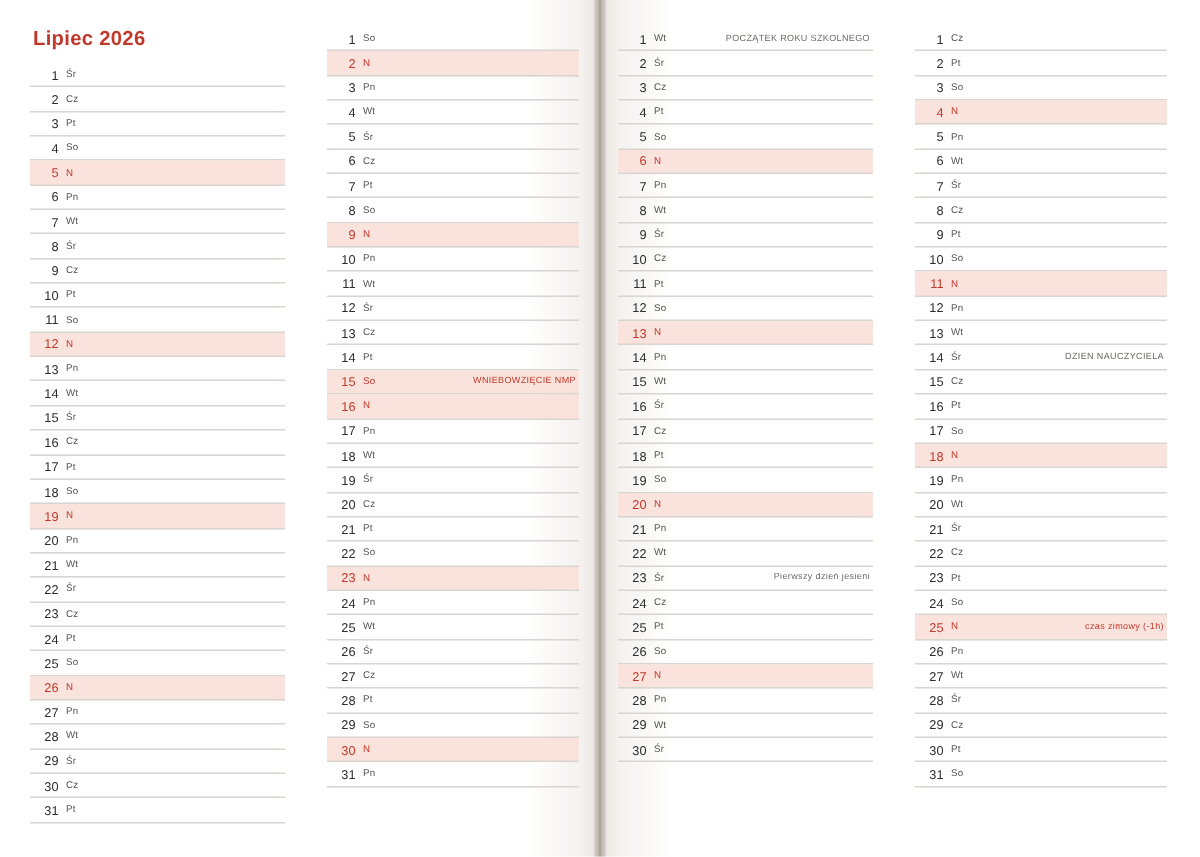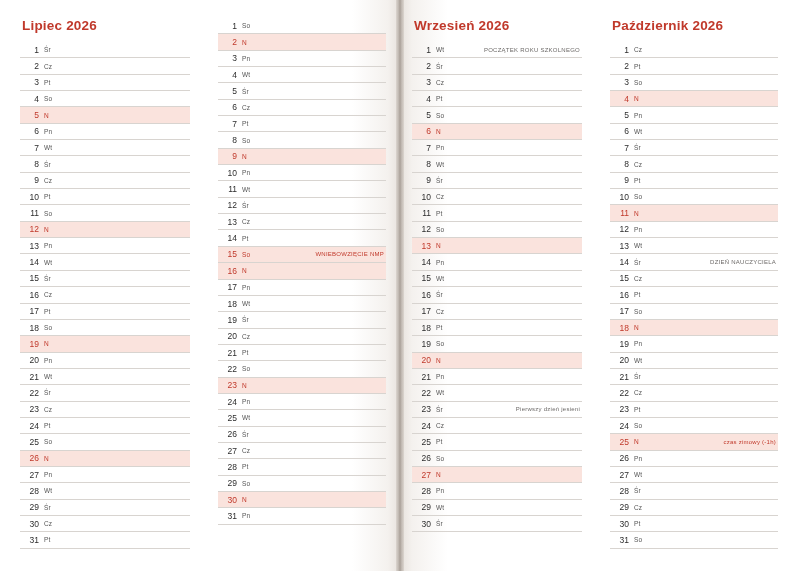--- a/index.html
+++ b/index.html
@@ -443,21 +443,20 @@
             <span class="note"></span>
           </li>
         </ul>
     </div>
   </div>
 
   <div class="spine"></div>
 
   <div class="page page-right">
     <div class="month first">
-      <div class="month-title">Wrzesień 2026</div>
       <ul class="days">
           <li class="day">
             <span class="num">1</span>
             <span class="dow">Wt</span>
             <span class="note">POCZĄTEK ROKU SZKOLNEGO</span>
           </li>
           <li class="day">
             <span class="num">2</span>
             <span class="dow">Śr</span>
             <span class="note"></span>
@@ -599,21 +598,20 @@
           </li>
           <li class="day">
             <span class="num">30</span>
             <span class="dow">Śr</span>
             <span class="note"></span>
           </li>
           <li class="day empty"></li>
         </ul>
     </div>
     <div class="month second">
-      <div class="month-title">Październik 2026</div>
       <ul class="days">
           <li class="day">
             <span class="num">1</span>
             <span class="dow">Cz</span>
             <span class="note"></span>
           </li>
           <li class="day">
             <span class="num">2</span>
             <span class="dow">Pt</span>
             <span class="note"></span>

